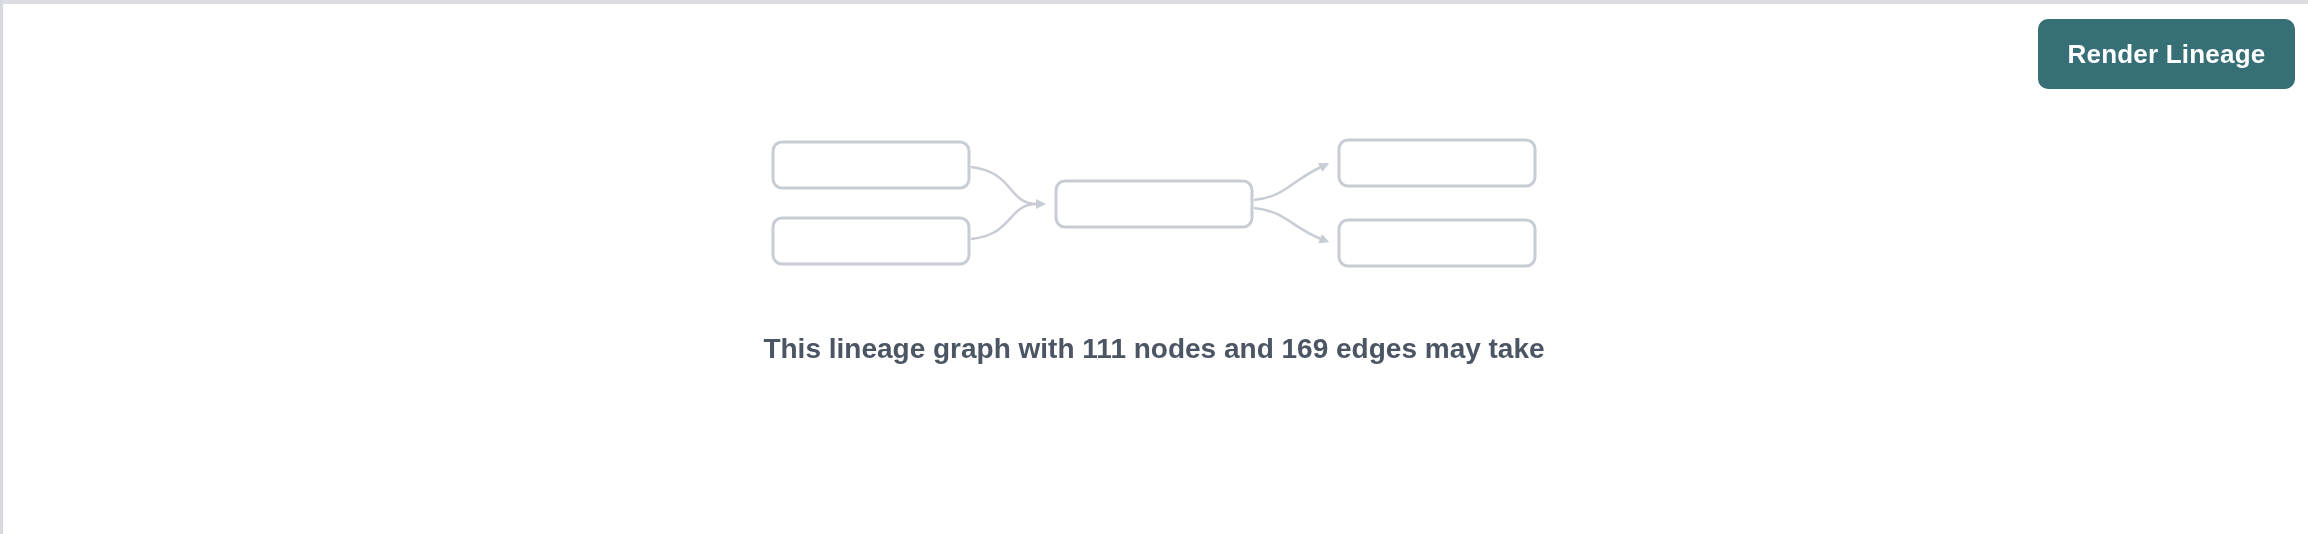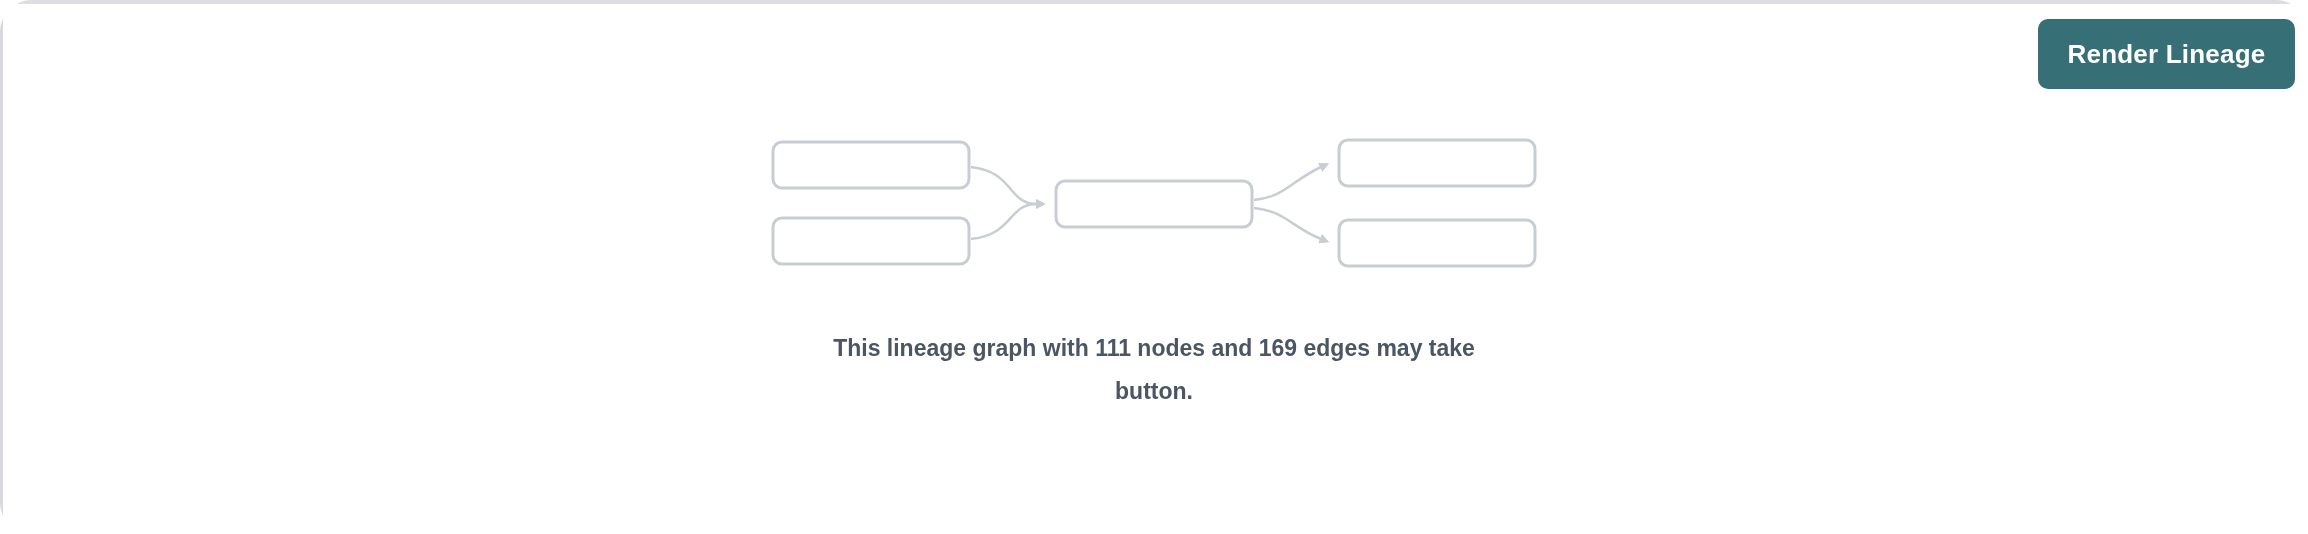--- a/index.html
+++ b/index.html
@@ -7,21 +7,20 @@
     padding: 0;
     background: #ffffff;
     font-family: "Liberation Sans", sans-serif;
   }
   .page {
     position: relative;
     width: 2308px;
     height: 534px;
     background: #ffffff;
     overflow: hidden;
-    border-radius: 32px;
   }
   .top-border {
     position: absolute;
     top: 0; left: 0; right: 0;
     height: 4px;
     background: #dcdde2;
   }
   .left-border {
     position: absolute;
     top: 0; left: 0; bottom: 0;
@@ -59,21 +58,21 @@
   .diagram {
     width: 766px;
     height: 130px;
     overflow: visible;
     display: block;
   }
   .message {
     margin-top: 58px;
     text-align: center;
     color: #4c5564;
-    font-size: 23px;
+    font-size: 28px;
     font-weight: 700;
     line-height: 43px;
   }
 </style>
 </head>
 <body>
 
 <div class="page">
 
   <div class="top-border"></div>
@@ -97,17 +96,16 @@
       <rect x="568" y="81" width="196" height="46" rx="9" fill="#ffffff" stroke="#c8ccd5" stroke-width="3"></rect>
 
       <path d="M 200 28 C 244 33 236 65 266 65" fill="none" stroke="#c8ccd5" stroke-width="2.5" marker-end="url(#arrowhead)"></path>
       <path d="M 200 100 C 244 95 236 65 266 65" fill="none" stroke="#c8ccd5" stroke-width="2.5"></path>
       <path d="M 483 61 C 514 58 520 42 550 28" fill="none" stroke="#c8ccd5" stroke-width="2.5" marker-end="url(#arrowhead)"></path>
       <path d="M 483 69 C 514 72 520 88 550 100" fill="none" stroke="#c8ccd5" stroke-width="2.5" marker-end="url(#arrowhead)"></path>
     </svg>
 
     <div class="message">
       <div>This lineage graph with 111 nodes and 169 edges may take</div>
-      <div>button.</div>
     </div>
 
   </div>
 </div>
 
 </body></html>

